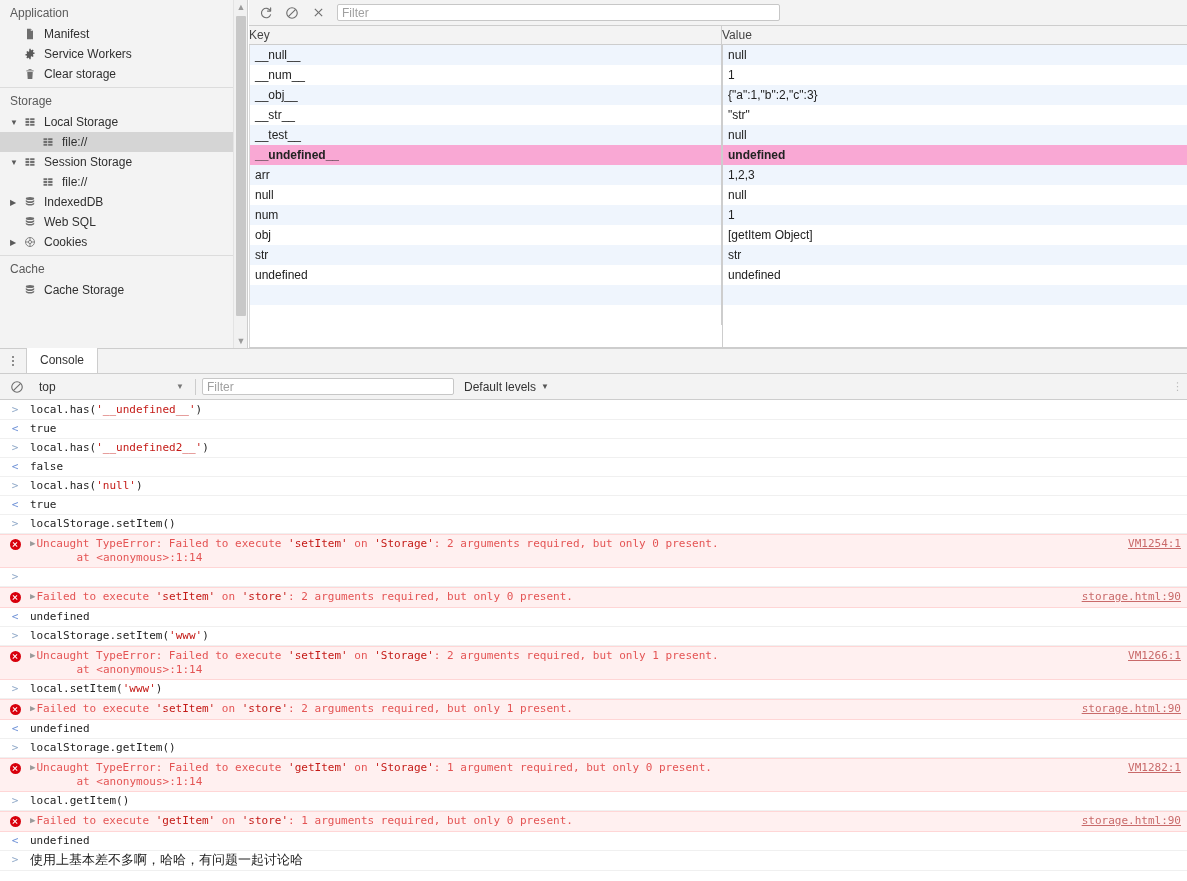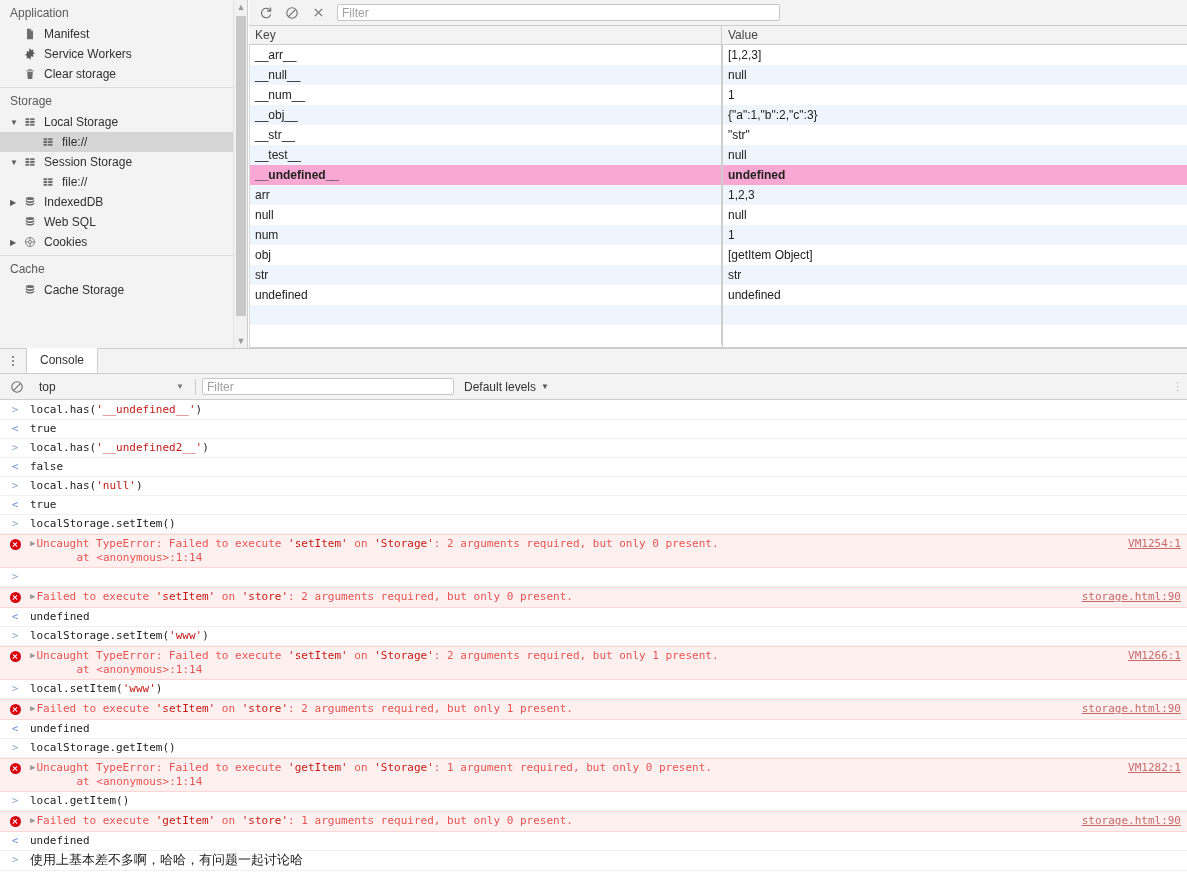--- a/index.html
+++ b/index.html
@@ -90,21 +90,21 @@
 
   #dg {
     position: absolute; left: 0; top: 26px; width: 938px; height: 322px;
     overflow: hidden;
   }
   .dg-head {
     display: flex; height: 19px; background: #f3f3f3;
     border-bottom: 1px solid #cdcdcd;
   }
   .dg-head .hc {
-    font-size: 12px; color: #444; padding-left: 6px; line-height: 19px;
+    font-size: 12px; color: #444; line-height: 19px;
   }
   .dg-head .hc.key { width: 473px; border-right: 1px solid #cdcdcd; }
   .dg-head .hc.val { flex: 1; }
 
   .dg-row { display: flex; height: 20px; }
   .dg-row .c {
     font-size: 12px; line-height: 20px; padding-left: 6px;
     color: #222; overflow: hidden; white-space: nowrap;
   }
   .dg-row .c.key { width: 473px; border-right: 1px solid #cdcdcd; }
@@ -404,24 +404,20 @@
         </div>
         <input id="storage-filter" type="text" placeholder="Filter" style="">
       </div>
 
       <div id="dg">
         <div class="dg-head">
           <div class="hc key">Key</div>
           <div class="hc val">Value</div>
         </div>
         <div id="dg-body">
-            <div class="dg-row even">
-              <div class="c key">__arr__</div>
-              <div class="c val">[1,2,3]</div>
-            </div>
             <div class="dg-row odd">
               <div class="c key">__null__</div>
               <div class="c val">null</div>
             </div>
             <div class="dg-row even">
               <div class="c key">__num__</div>
               <div class="c val">1</div>
             </div>
             <div class="dg-row odd">
               <div class="c key">__obj__</div>

